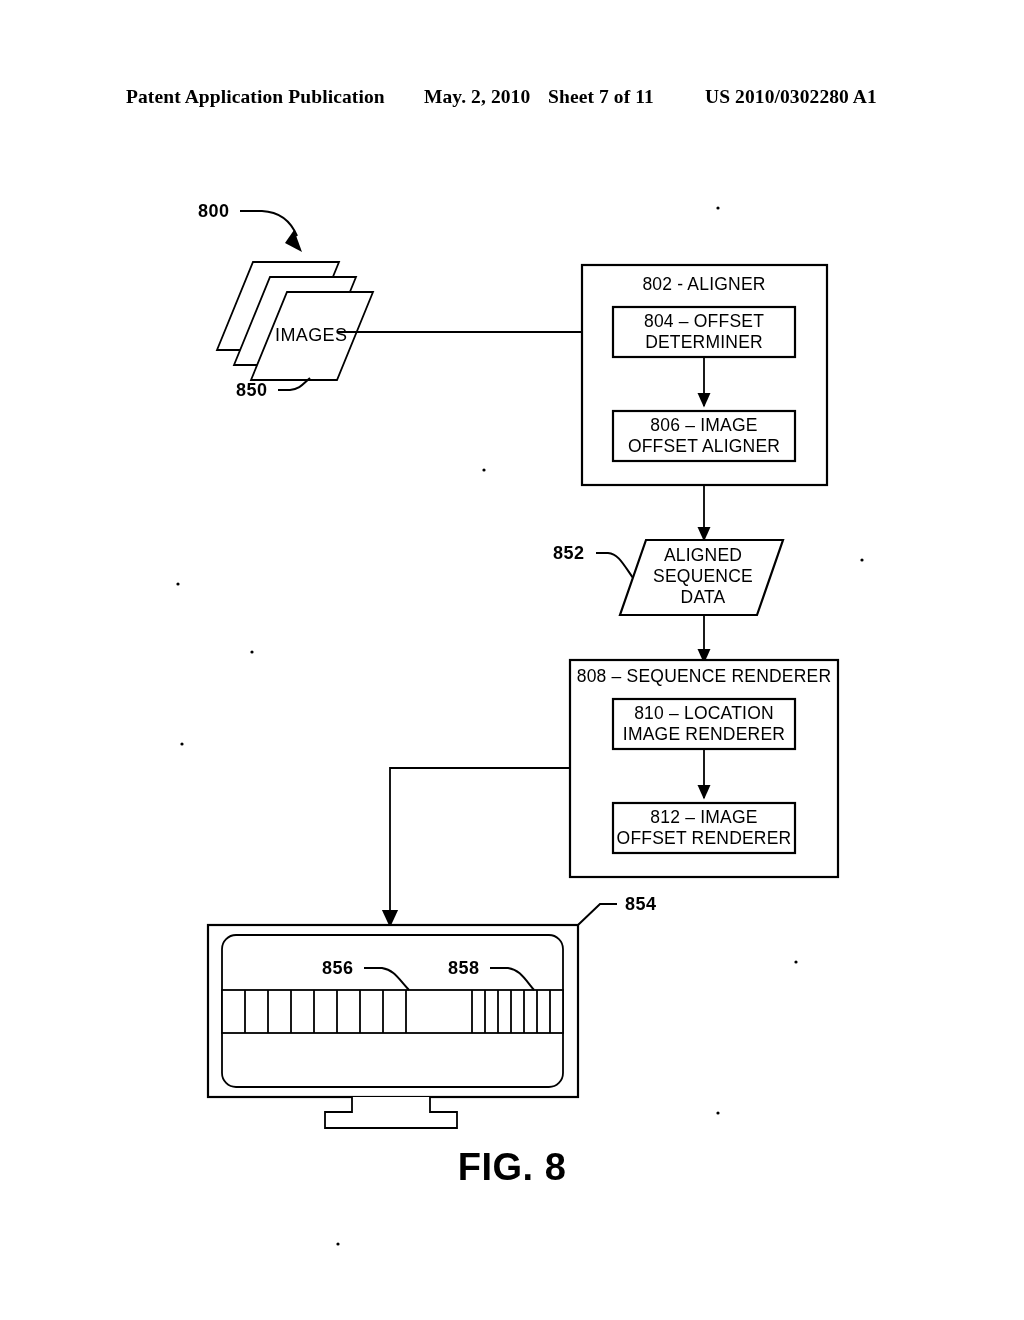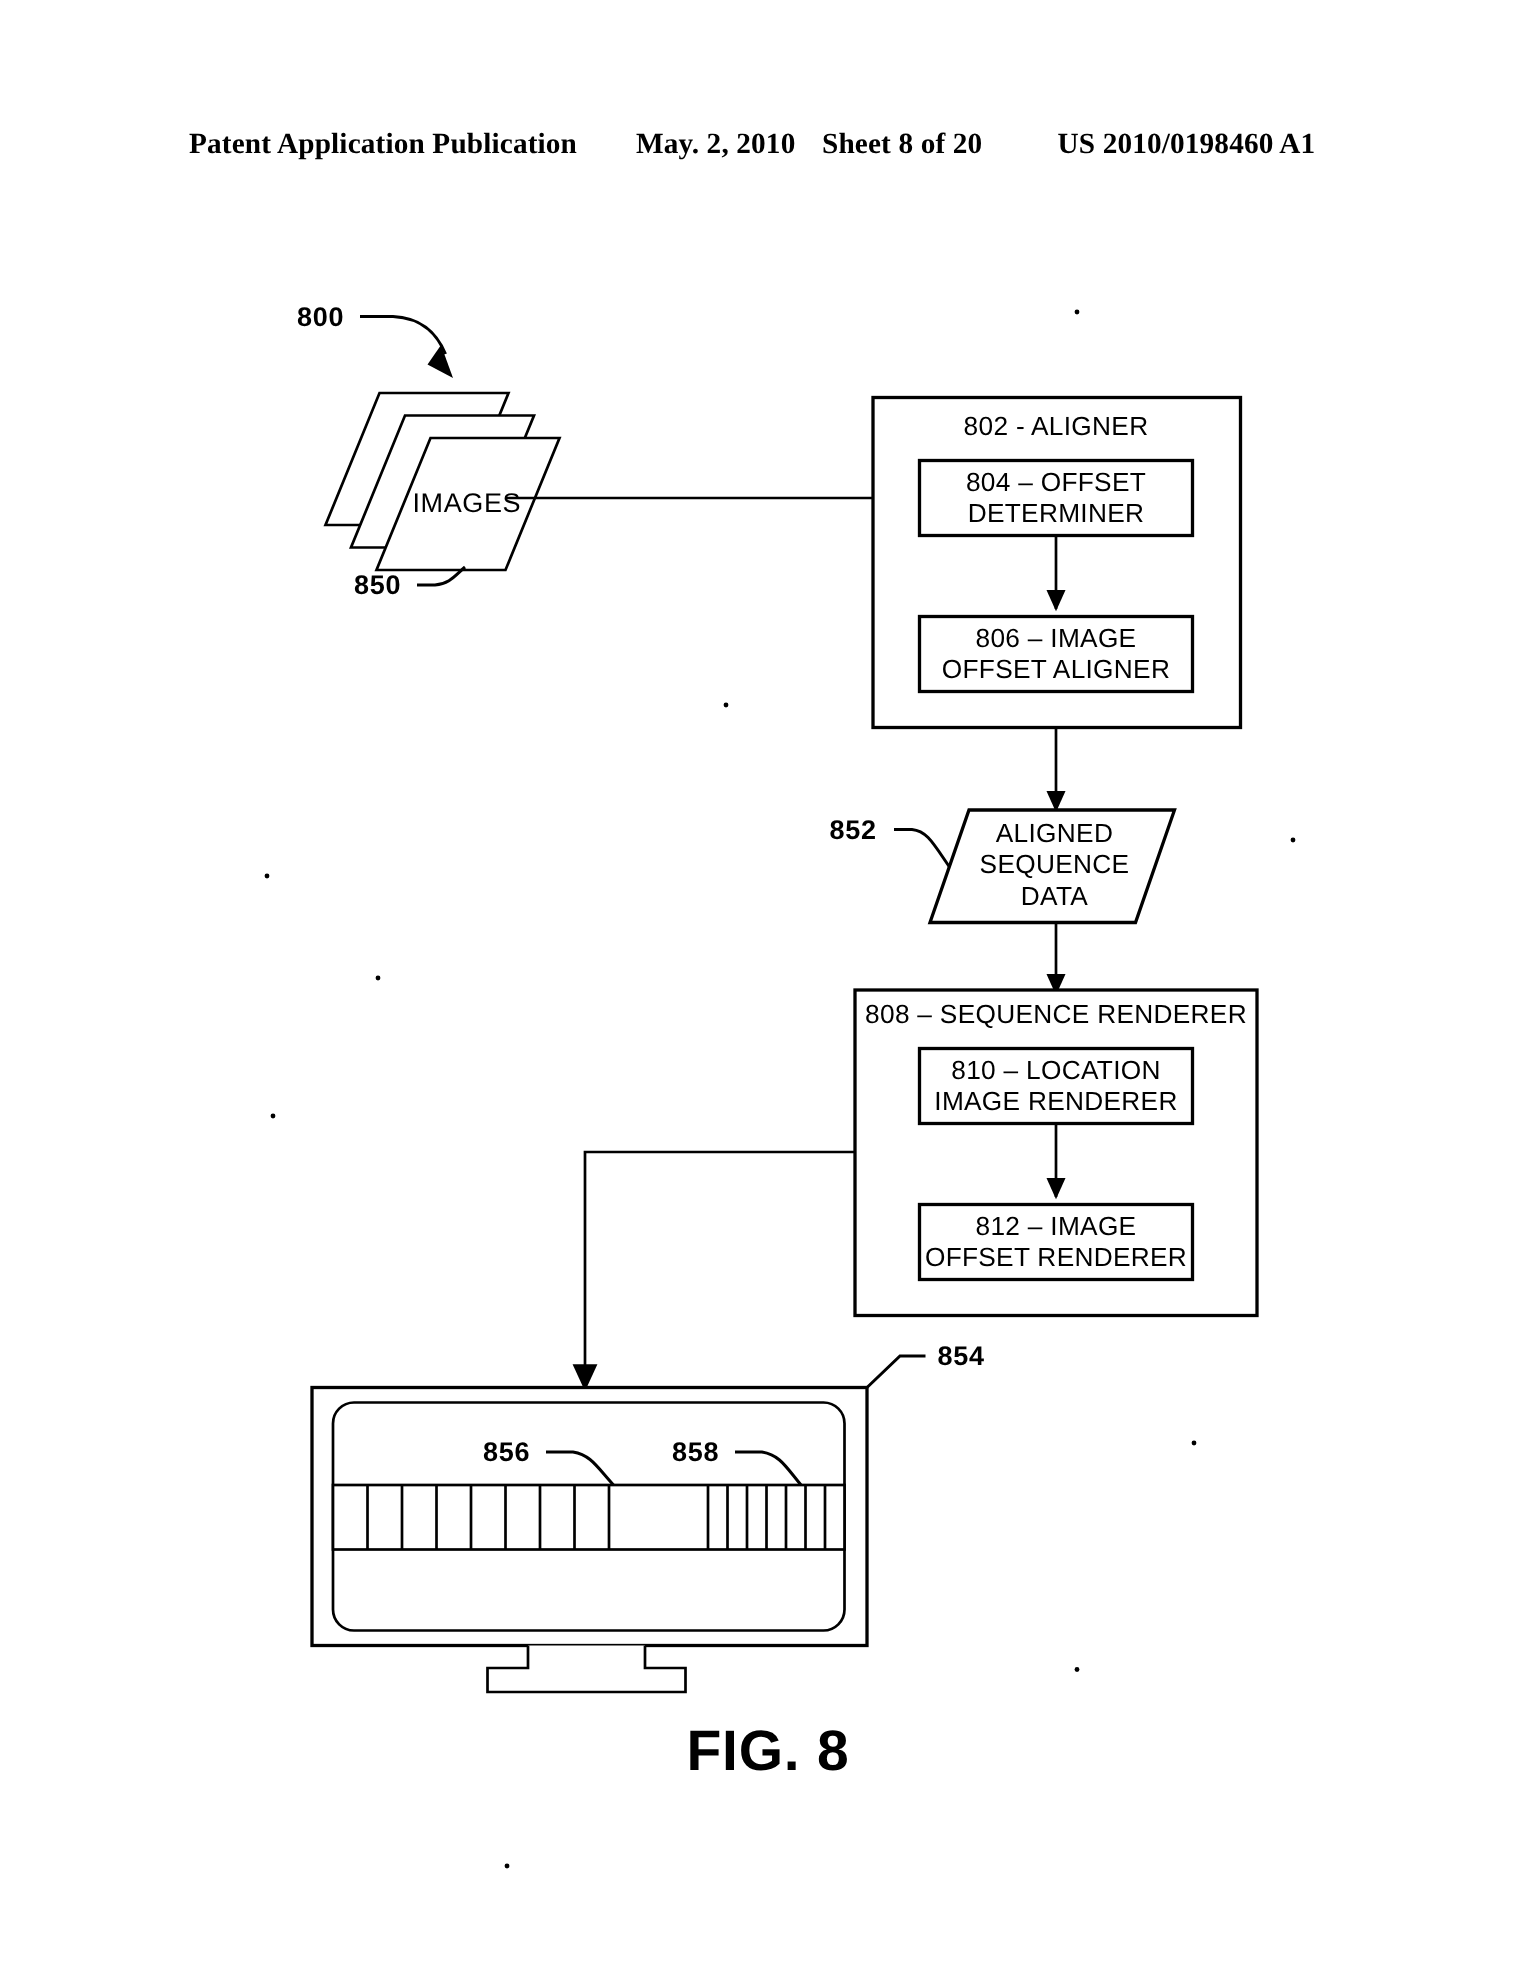--- a/index.html
+++ b/index.html
@@ -99,22 +99,22 @@
   .speck { fill: #000000; }
 </style>
 </head>
 <body>
 
 <div class="page">
 
   <div class="pub-header">
     <span class="h-left">Patent Application Publication</span>
     <span class="h-date">May. 2, 2010</span>
-    <span class="h-sheet">Sheet 8 of 20</span>
-    <span class="h-number">US 2010/0198460 A1</span>
+    <span class="h-sheet">Sheet 7 of 11</span>
+    <span class="h-number">US 2010/0302280 A1</span>
   </div>
 
   <svg class="figure-svg" viewBox="0 0 1024 1320">
     <defs>
       <marker id="arrowhead" markerWidth="9" markerHeight="9" refX="7.2" refY="4" orient="auto">
         <path d="M0,0.4 L8,4 L0,7.6 z" fill="#000000"></path>
       </marker>
       <marker id="arrowheadbig" markerWidth="11" markerHeight="11" refX="8.6" refY="5" orient="auto">
         <path d="M0,0.4 L10,5 L0,9.6 z" fill="#000000"></path>
       </marker>

